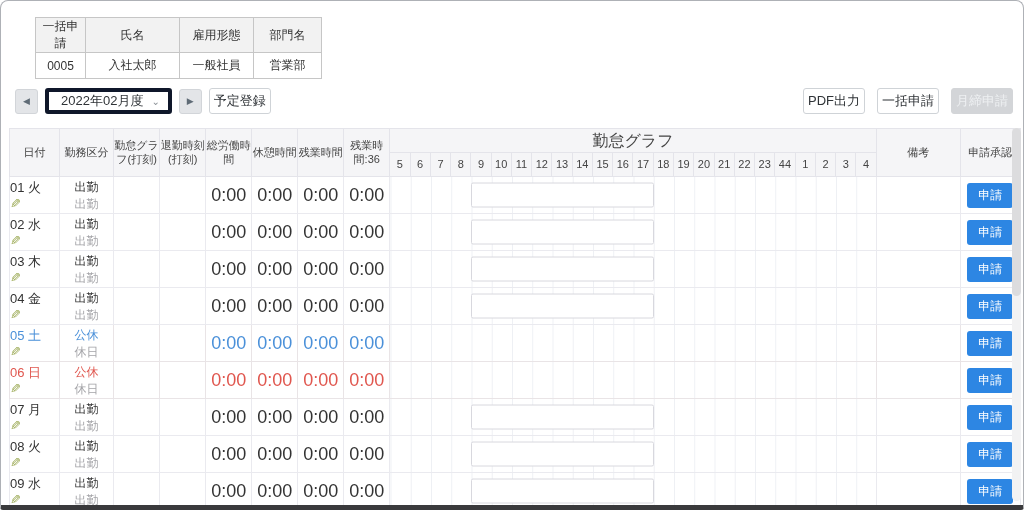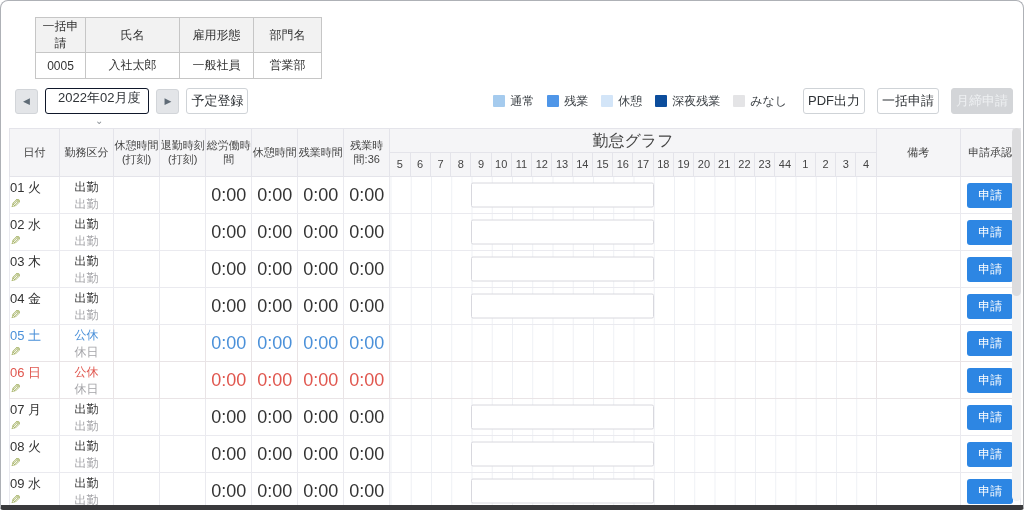--- a/index.html
+++ b/index.html
@@ -15,22 +15,22 @@
   .emp-table th { background:#f2f2f2; font-weight:normal; color:#333; height:22px; }
   .emp-table td { background:#fff; color:#333; height:26px; }
   .w1{width:50px}.w2{width:94px}.w3{width:74px}.w4{width:68px}
   
   .toolbar { position:absolute; top:86px; left:14px; right:10px; height:28px;
     display:flex; justify-content:space-between; align-items:center; }
   .tb-left { display:flex; align-items:center; gap:7px; }
   .tb-right { display:flex; align-items:center; gap:12px; }
   .nav-btn { width:23px; height:25px; background:#e3e5e8; border:1px solid #d2d5d9; border-radius:3px;
     color:#5f6b76; font-size:9px; display:flex; align-items:center; justify-content:center; cursor:pointer; }
-  .month-select { height:26px; background:#fff; border:1px solid #0f172a; border-radius:3px;
-    padding:0 8px 0 12px; font-size:13px; color:#2f3337; display:flex; align-items:center; gap:8px; cursor:pointer;flex-direction:column; }
+  .month-select { height:26px; background:#fff; border:4px solid #0f172a; border-radius:3px;
+    padding:0 8px 0 12px; font-size:13px; color:#2f3337; display:flex; align-items:center; gap:8px; cursor:pointer; }
   .chevron { color:#8a9096; font-size:10px; }
   .btn { height:26px; background:#fff; border:1px solid #cfd3d7; border-radius:3px;
     padding:0 4px; font-size:13px; color:#2f3337; cursor:pointer; font-family:inherit; }
   .btn.disabled { background:#d3d5d8; border-color:#d3d5d8; color:#eef0f2; }
   .legend { display:flex; align-items:center; gap:13px; margin-right:4px; }
   .legend-item { display:flex; align-items:center; gap:5px; font-size:12px; color:#3a3f44; }
   .swatch { width:12px; height:12px; display:inline-block; border-radius:1px; }
   
   .table-wrap { position:absolute; top:127px; left:8px; width:1013px; bottom:0; overflow:hidden; }
   table.att { border-collapse:collapse; table-layout:fixed; width:1012px; }
@@ -94,42 +94,20 @@
       <div class="month-select">
         <span>2022年02月度</span>
         <span class="chevron">⌄</span>
       </div>
       <div class="nav-btn">
           <span>▶</span>
         </div>
       <button class="btn">予定登録</button>
     </div>
     <div class="tb-right">
-      <div class="legend">
-          <span class="legend-item">
-            <span class="swatch" style="background: rgb(165, 203, 238);"></span>
-            <span>通常</span>
-          </span>
-          <span class="legend-item">
-            <span class="swatch" style="background: rgb(79, 150, 232);"></span>
-            <span>残業</span>
-          </span>
-          <span class="legend-item">
-            <span class="swatch" style="background: rgb(211, 229, 248);"></span>
-            <span>休憩</span>
-          </span>
-          <span class="legend-item">
-            <span class="swatch" style="background: rgb(12, 77, 156);"></span>
-            <span>深夜残業</span>
-          </span>
-          <span class="legend-item">
-            <span class="swatch" style="background: rgb(228, 228, 230);"></span>
-            <span>みなし</span>
-          </span>
-        </div>
       <button class="btn">PDF出力</button>
       <button class="btn">一括申請</button>
       <button class="btn disabled" aria-disabled="true">月締申請</button>
     </div>
   </div>
 
   <div class="table-wrap">
     <table class="att">
       <colgroup>
         <col style="width:50px">
@@ -141,21 +119,21 @@
           <col style="width:46px">
           <col style="width:46px">
         <col span="24" style="width:20.25px">
         <col style="width:84px">
           <col style="width:60px">
       </colgroup>
       <thead>
         <tr>
           <th rowspan="2">日付</th>
           <th rowspan="2">勤務区分</th>
-          <th rowspan="2">休憩時間(打刻)</th>
+          <th rowspan="2">勤怠グラフ(打刻)</th>
           <th rowspan="2">退勤時刻(打刻)</th>
           <th rowspan="2">総労働時間</th>
           <th rowspan="2">休憩時間</th>
           <th rowspan="2">残業時間</th>
           <th rowspan="2">残業時間:36</th>
           <th colspan="24" style="font-size:16px">勤怠グラフ</th>
           <th rowspan="2">備考</th>
           <th rowspan="2">申請承認</th>
         </tr>
         <tr>

